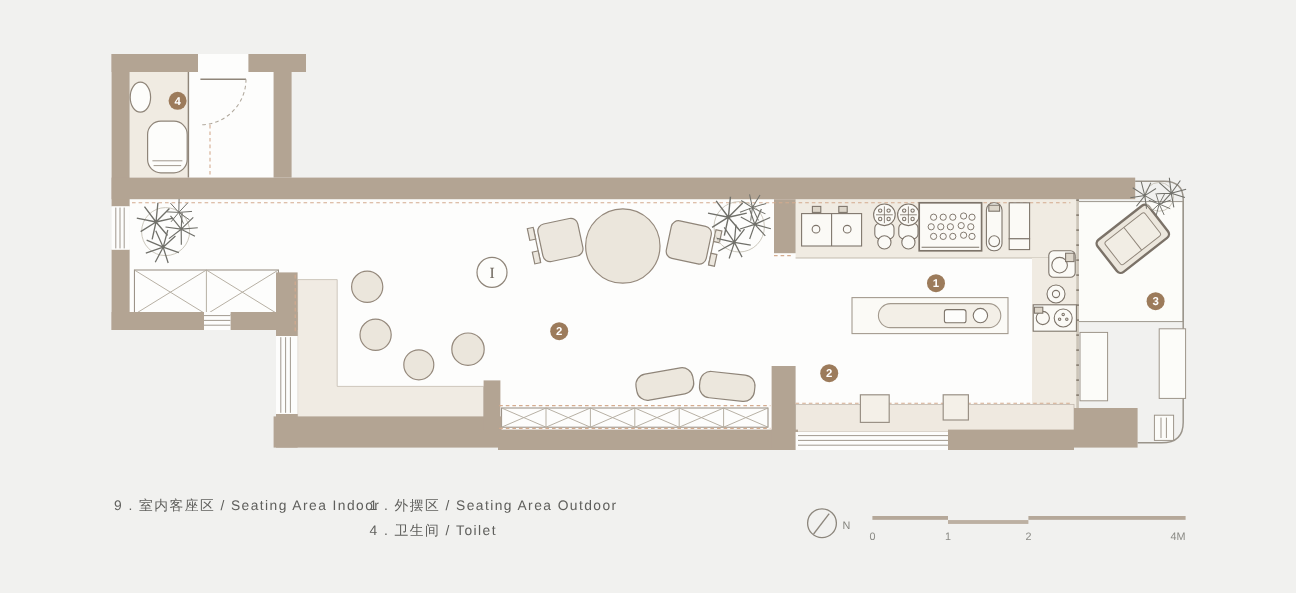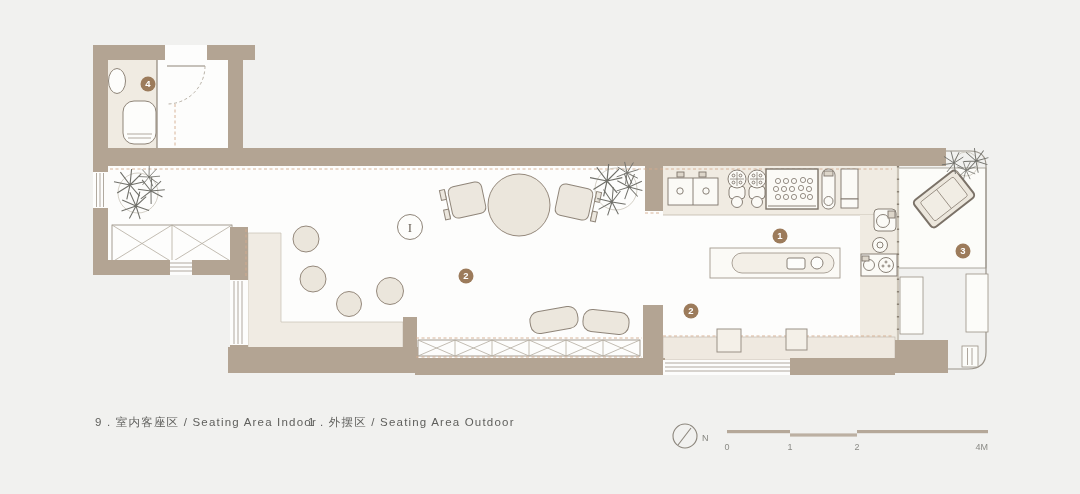--- a/index.html
+++ b/index.html
@@ -325,16 +325,19 @@
   <div class="legend">
     <div class="legend-col c1">
       <div class="legend-row">
         <span>9 . 室内客座区 / Seating Area Indoor</span>
       </div>
     </div>
     <div class="legend-col c2">
       <div class="legend-row">
         <span>1 . 外摆区 / Seating Area Outdoor</span>
       </div>
+      <div class="legend-row">
+        <span>4 . 卫生间 / Toilet</span>
+      </div>
     </div>
   </div>
 
 </div>
 
 </body></html>

